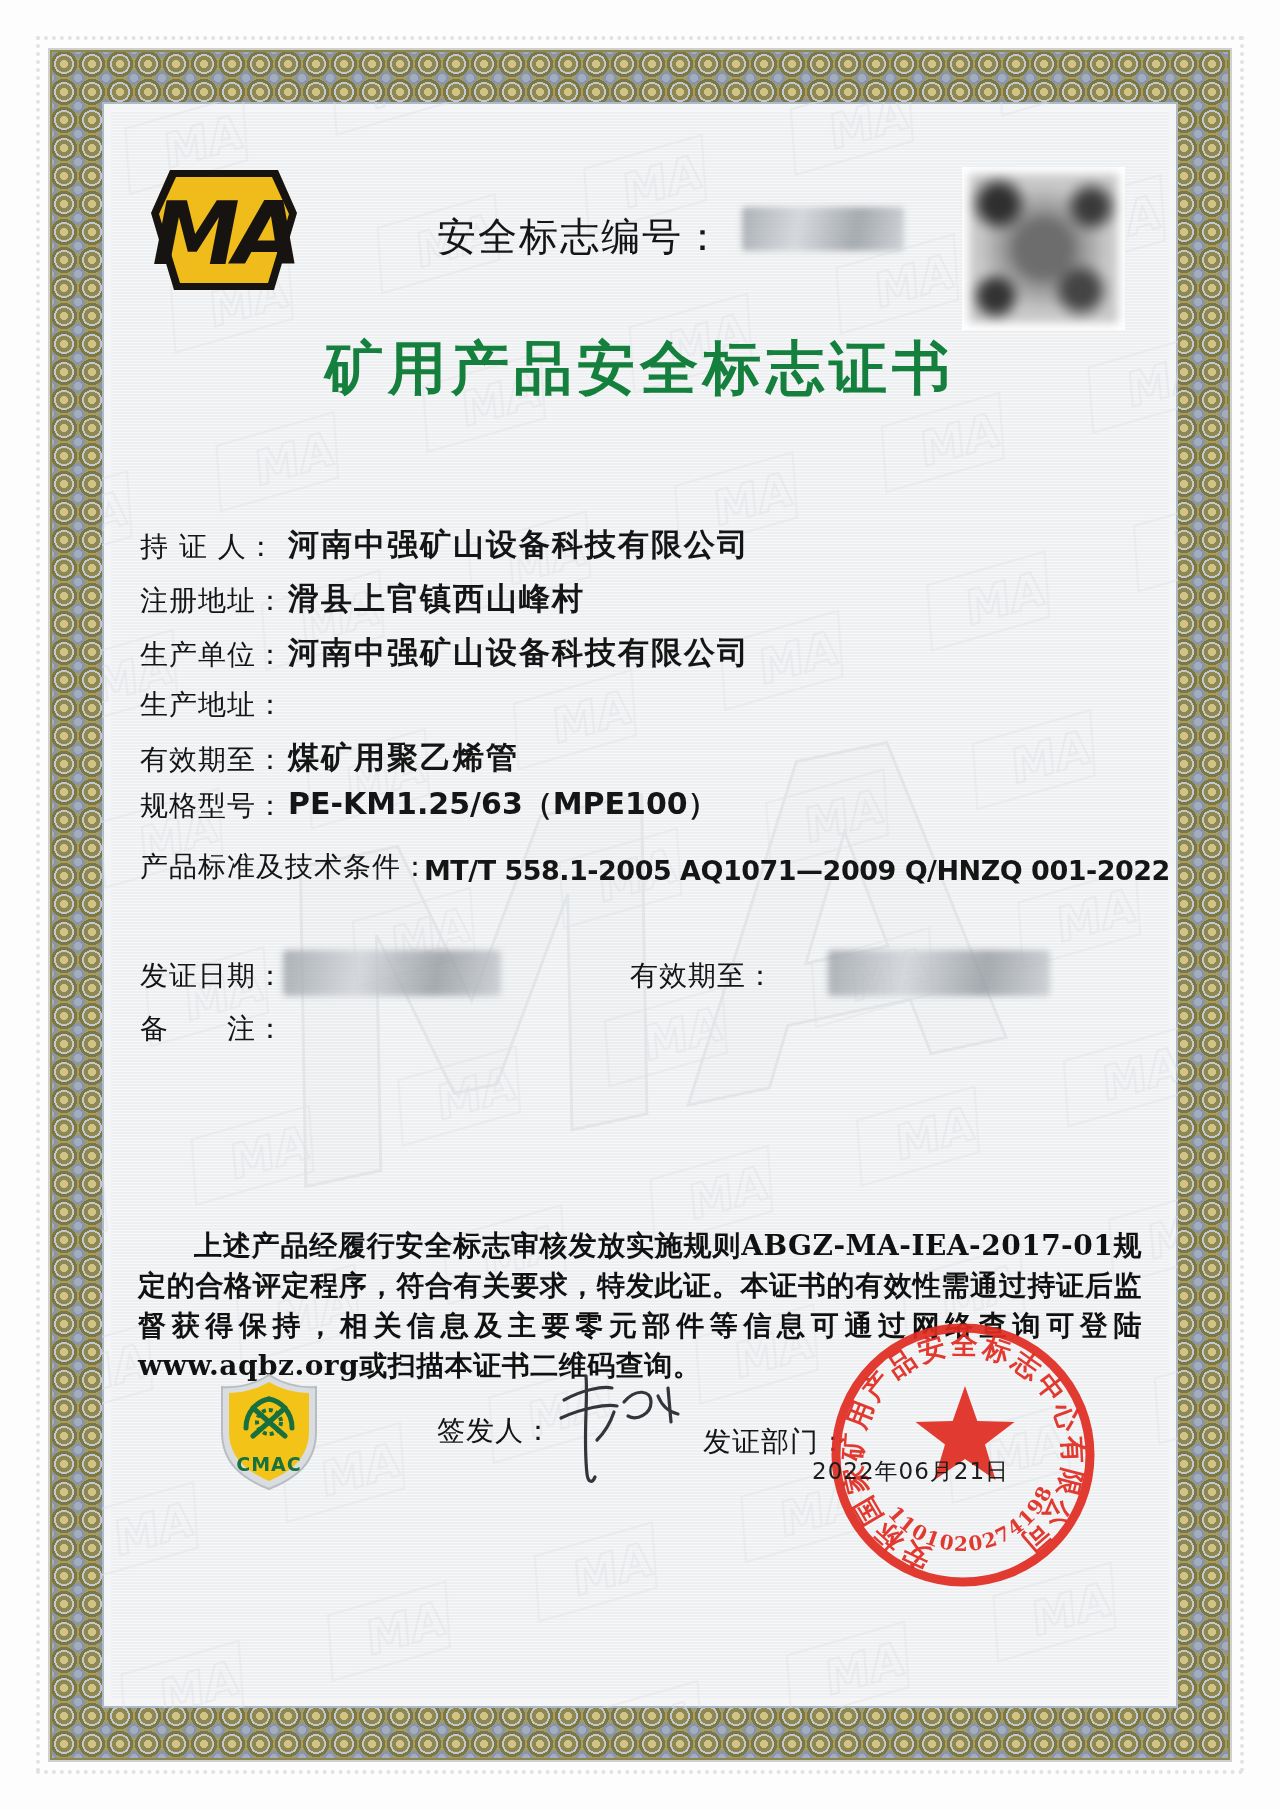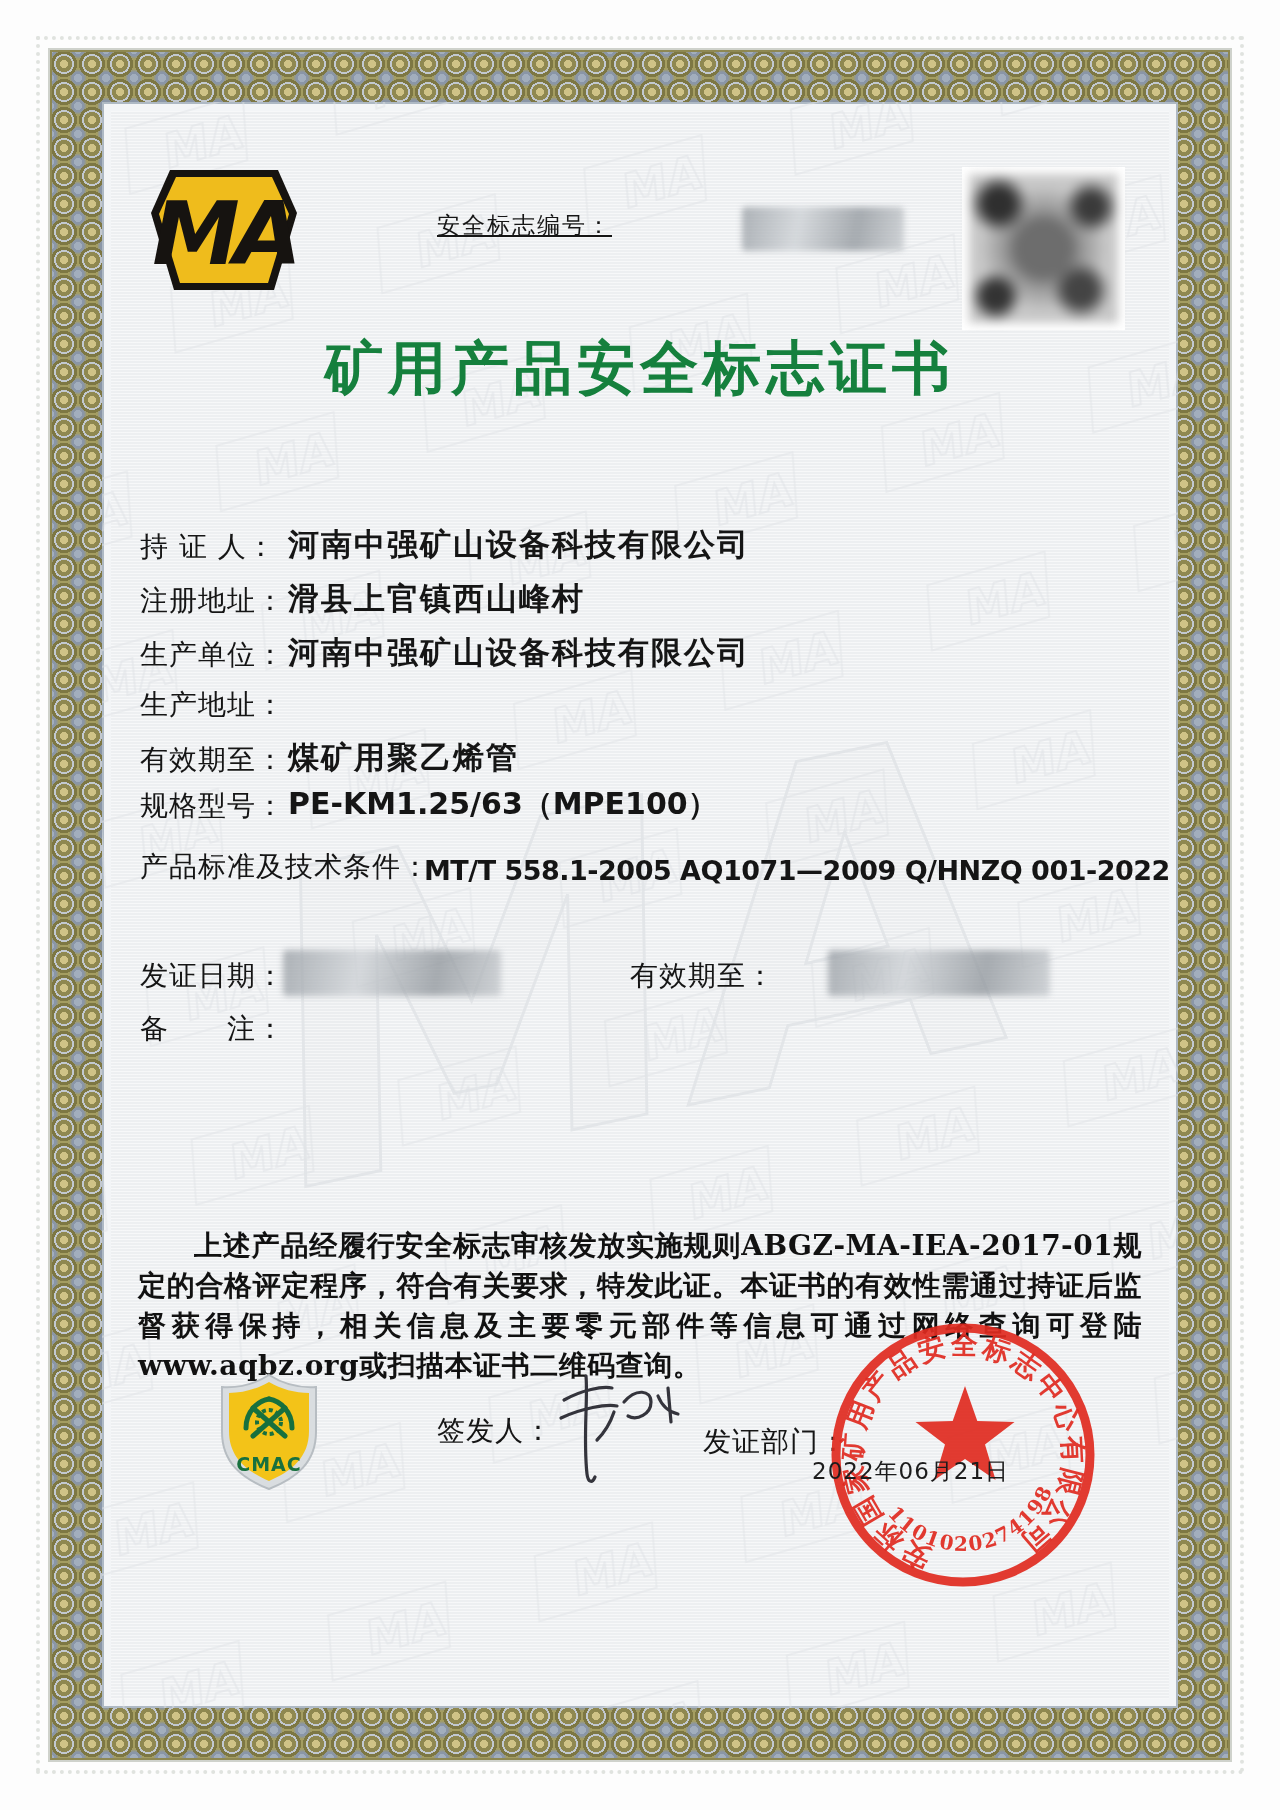--- a/index.html
+++ b/index.html
@@ -12,21 +12,21 @@
        radial-gradient(circle, #d0c387 0 4px, #8f8850 4px 8px, #c2c8cf 8px 10px, #7d7743 10px 13px, rgba(0,0,0,0) 13px) 0 0/28px 28px,
        radial-gradient(circle, #a2aebd 0 4px, #8a96a7 4px 6px, rgba(0,0,0,0) 9px) 14px 14px/28px 28px,
        #a49d61;
      box-shadow: inset 0 0 0 2px #8e8853, 0 0 0 2px #cfd2cc;}
   .interior{position:absolute;inset:102px;
      background: repeating-linear-gradient(180deg, rgba(255,255,255,.55) 0 1px, rgba(0,0,0,0) 1px 3px), #edeff1;
      box-shadow: inset 0 0 0 2px #aeb9c4, inset 0 0 0 9px #f3f5f7;}
   .wm{position:absolute;left:102px;top:102px;pointer-events:none;}
   
   .ma-logo{position:absolute;left:148px;top:166px;}
-  .sn-label{position:absolute;left:437px;top:210px;font-size:23px;letter-spacing:2px;font-weight:500;text-decoration:underline;}
+  .sn-label{position:absolute;left:437px;top:210px;font-size:39px;letter-spacing:2px;font-weight:500;}
   .redact{position:absolute;background:linear-gradient(100deg,#979da3,#cdd1d5 35%,#8e949a 70%,#c4c8cc);
           filter:blur(3px);opacity:.75;border-radius:4px;}
   .qr-box{position:absolute;left:962px;top:167px;width:163px;height:163px;background:#fff;}
   .qr-blur{position:absolute;inset:7px;filter:blur(5px);
      background:
        radial-gradient(circle at 20% 20%, #2f2f2f 0 14px, rgba(0,0,0,0) 30px),
        radial-gradient(circle at 82% 22%, #3a3a3a 0 12px, rgba(0,0,0,0) 28px),
        radial-gradient(circle at 18% 82%, #333 0 12px, rgba(0,0,0,0) 26px),
        radial-gradient(circle at 75% 78%, #444 0 14px, rgba(0,0,0,0) 30px),
        radial-gradient(circle at 50% 50%, #6d6d6d 0 26px, #9a9a9a 40px, #c9c9c9 64px),

